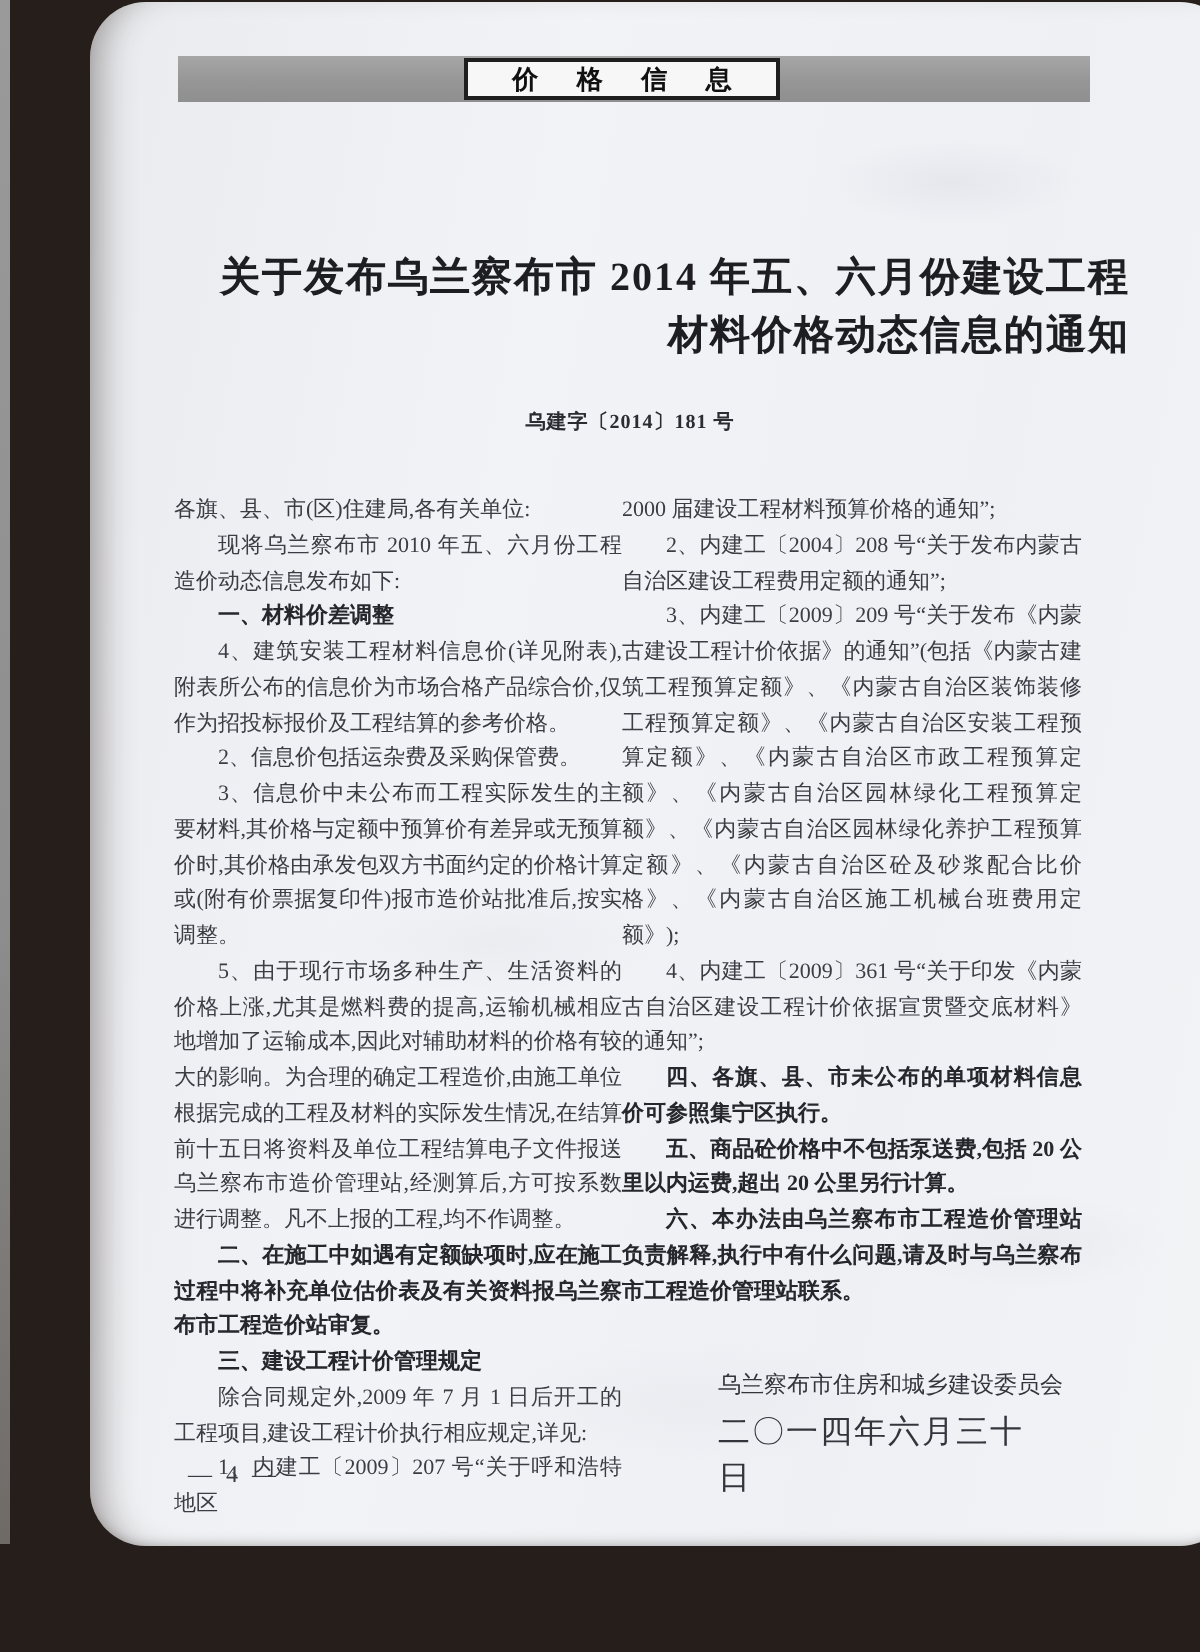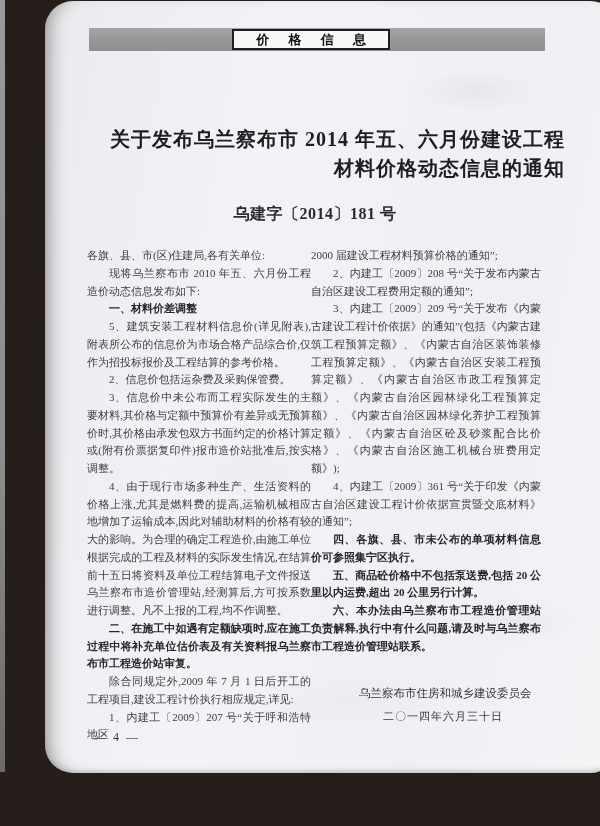--- a/index.html
+++ b/index.html
@@ -60,39 +60,39 @@
   .title {
     position: absolute; left: 20px; top: 124px; width: 500px;
     text-align: right;
     font-size: 20px; font-weight: bold; color: #1d1d22;
     line-height: 29px; letter-spacing: 1px;
   }
 
   .doc-number {
     position: absolute; left: 20px; top: 203px; width: 500px;
     text-align: center;
-    font-size: 16px; font-weight: bold; color: #2b2b32;
+    font-size: 10px; font-weight: bold; color: #2b2b32;
     letter-spacing: 0.5px;
   }
 
   .body-columns {
     position: absolute; left: 42px; top: 246px;
     width: 466px;
     display: flex; gap: 0;
   }
   .col { font-size: 11px; line-height: 17.75px; color: #3c3c44; }
   .col-left  { width: 224px; }
   .col-right { width: 230px; }
   .para { text-align: justify; text-justify: inter-ideograph; text-indent: 2em; }
   .para.flush { text-indent: 0; }
   .para.b { font-weight: bold; color: #26262d; }
 
   .signature { margin-top: 27px; margin-right: 14px; margin-left: auto; width: 168px; }
   .sig-org  { text-align: right; font-size: 11.5px; color: #34343c; line-height: 23px; white-space: nowrap; }
-  .sig-date { text-align: center; font-size: 11px; color: #34343c; line-height: 23px; letter-spacing: 1px; }
+  .sig-date { font-size: 16px; color: #34343c; line-height: 23px; letter-spacing: 1px; }
 
   .page-number {
     position: absolute; left: 49px; top: 729px;
     font-size: 12px; color: #3a3a42; letter-spacing: 2px;
   }
 </style>
 </head>
 <body>
 
 <div class="scan">
@@ -114,32 +114,33 @@
     </div>
 
     <div class="doc-number">乌建字〔2014〕181 号</div>
 
     <div class="body-columns">
 
       <div class="col col-left">
         <div class="para flush">各旗、县、市(区)住建局,各有关单位:</div>
         <div class="para">现将乌兰察布市 2010 年五、六月份工程造价动态信息发布如下:</div>
         <div class="para b">一、材料价差调整</div>
-        <div class="para">5、建筑安装工程材料信息价(详见附表),附表所公布的信息价为市场合格产品综合价,仅作为招投标报价及工程结算的参考价格。</div>
+        <div class="para">4、建筑安装工程材料信息价(详见附表),附表所公布的信息价为市场合格产品综合价,仅作为招投标报价及工程结算的参考价格。</div>
         <div class="para">2、信息价包括运杂费及采购保管费。</div>
         <div class="para">3、信息价中未公布而工程实际发生的主要材料,其价格与定额中预算价有差异或无预算价时,其价格由承发包双方书面约定的价格计算或(附有价票据复印件)报市造价站批准后,按实调整。</div>
-        <div class="para">4、由于现行市场多种生产、生活资料的价格上涨,尤其是燃料费的提高,运输机械相应地增加了运输成本,因此对辅助材料的价格有较大的影响。为合理的确定工程造价,由施工单位根据完成的工程及材料的实际发生情况,在结算前十五日将资料及单位工程结算电子文件报送乌兰察布市造价管理站,经测算后,方可按系数进行调整。凡不上报的工程,均不作调整。</div>
+        <div class="para">5、由于现行市场多种生产、生活资料的价格上涨,尤其是燃料费的提高,运输机械相应地增加了运输成本,因此对辅助材料的价格有较大的影响。为合理的确定工程造价,由施工单位根据完成的工程及材料的实际发生情况,在结算前十五日将资料及单位工程结算电子文件报送乌兰察布市造价管理站,经测算后,方可按系数进行调整。凡不上报的工程,均不作调整。</div>
         <div class="para b">二、在施工中如遇有定额缺项时,应在施工过程中将补充单位估价表及有关资料报乌兰察布市工程造价站审复。</div>
+        <div class="para b">三、建设工程计价管理规定</div>
         <div class="para">除合同规定外,2009 年 7 月 1 日后开工的工程项目,建设工程计价执行相应规定,详见:</div>
         <div class="para">1、内建工〔2009〕207 号“关于呼和浩特地区</div>
       </div>
 
       <div class="col col-right">
         <div class="para flush">2000 届建设工程材料预算价格的通知”;</div>
-        <div class="para">2、内建工〔2009〕208 号“关于发布内蒙古自治区建设工程费用定额的通知”;</div>
+        <div class="para">2、内建工〔2004〕208 号“关于发布内蒙古自治区建设工程费用定额的通知”;</div>
         <div class="para">3、内建工〔2009〕209 号“关于发布《内蒙古建设工程计价依据》的通知”(包括《内蒙古建筑工程预算定额》、《内蒙古自治区装饰装修工程预算定额》、《内蒙古自治区安装工程预算定额》、《内蒙古自治区市政工程预算定额》、《内蒙古自治区园林绿化工程预算定额》、《内蒙古自治区园林绿化养护工程预算定额》、《内蒙古自治区砼及砂浆配合比价格》、《内蒙古自治区施工机械台班费用定额》);</div>
         <div class="para">4、内建工〔2009〕361 号“关于印发《内蒙古自治区建设工程计价依据宣贯暨交底材料》的通知”;</div>
         <div class="para b">四、各旗、县、市未公布的单项材料信息价可参照集宁区执行。</div>
         <div class="para b">五、商品砼价格中不包括泵送费,包括 20 公里以内运费,超出 20 公里另行计算。</div>
         <div class="para b">六、本办法由乌兰察布市工程造价管理站负责解释,执行中有什么问题,请及时与乌兰察布市工程造价管理站联系。</div>
 
         <div class="signature">
           <div class="sig-org">乌兰察布市住房和城乡建设委员会</div>
           <div class="sig-date">二〇一四年六月三十日</div>
         </div>

